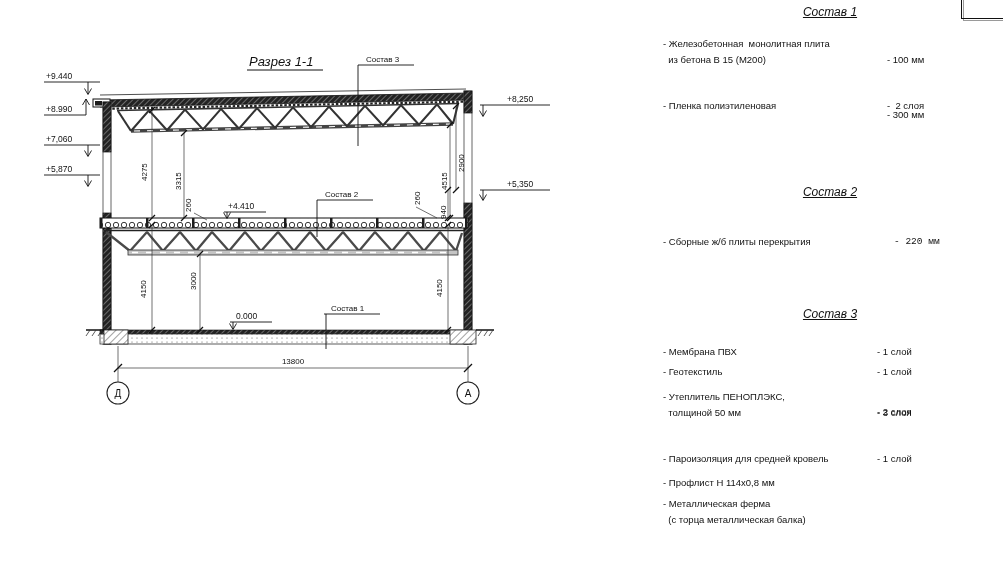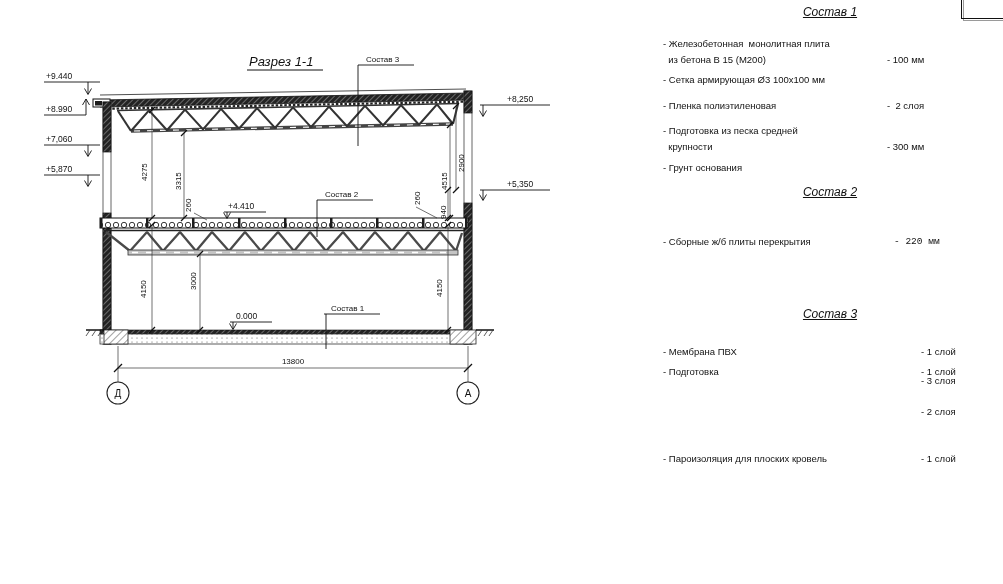--- a/index.html
+++ b/index.html
@@ -14,21 +14,21 @@
   .dwg-title{font-size:13px;font-style:italic;}
   
   #spec-panel{position:absolute;left:660px;top:0;width:343px;height:584px;}
   .spec-title{position:absolute;left:0;width:340px;text-align:center;
               font-size:12px;font-style:italic;text-decoration:underline;}
   .spec-row{position:absolute;left:3px;width:335px;font-size:9.5px;line-height:16px;}
   .spec-text{white-space:pre;display:inline-block;}
   .spec-value{position:absolute;bottom:0;white-space:pre;}
   .s1 .spec-value{left:224px;}
   .s2 .spec-value{left:231px;font-family:Liberation Mono, monospace;}
-  .s3 .spec-value{left:214px;margin-left:44px;}
+  .s3 .spec-value{left:214px;}
   
   #frame-shadow{position:absolute;left:963px;top:0;width:40px;height:20px;
                 border-left:1px solid #9a9a9a;border-bottom:1px solid #9a9a9a;}
   #frame-corner{position:absolute;left:961px;top:0;width:42px;height:18px;
                 border-left:1.5px solid #111;border-bottom:1.5px solid #111;}
 </style>
 </head>
 <body>
 
 <div id="stage">
@@ -248,60 +248,61 @@
   </svg>
 
   <div id="spec-panel">
 
     <div class="spec-title" style="top:5px">Состав 1</div>
     <div class="spec-row s1" style="top:36px">
       <span class="spec-text">- Железобетонная  монолитная плита
   из бетона В 15 (М200)</span>
       <span class="spec-value">- 100 мм</span>
     </div>
-    <div class="spec-row s1" style="top:72px">
-      <span class="spec-text">- Сетка армирующая Ø3 100х100 мм</span>
-      <span class="spec-value"></span>
-    </div>
     <div class="spec-row s1" style="top:98px">
       <span class="spec-text">- Пленка полиэтиленовая</span>
       <span class="spec-value">-  2 слоя</span>
     </div>
     <div class="spec-row s1" style="top:123px">
-      <span class="spec-text">- Подготовка из песка средней
-  крупности</span>
       <span class="spec-value">- 300 мм</span>
-    </div>
-    <div class="spec-row s1" style="top:160px">
-      <span class="spec-text">- Грунт основания</span>
-      <span class="spec-value"></span>
     </div>
 
     <div class="spec-title" style="top:185px">Состав 2</div>
     <div class="spec-row s2" style="top:234px">
       <span class="spec-text">- Сборные ж/б плиты перекрытия</span>
       <span class="spec-value">- 220 мм</span>
     </div>
 
     <div class="spec-title" style="top:307px">Состав 3</div>
     <div class="spec-row s3" style="top:344px">
       <span class="spec-text">- Мембрана ПВХ</span>
       <span class="spec-value">- 1 слой</span>
     </div>
     <div class="spec-row s3" style="top:364px">
-      <span class="spec-text">- Подготовка</span>
+      <span class="spec-text">- Геотекстиль</span>
       <span class="spec-value">- 1 слой</span>
     </div>
     <div class="spec-row s3" style="top:389px">
+      <span class="spec-text">- Утеплитель ПЕНОПЛЭКС,
+  толщиной 50 мм</span>
       <span class="spec-value">- 3 слоя</span>
     </div>
     <div class="spec-row s3" style="top:420px">
       <span class="spec-value">- 2 слоя</span>
     </div>
     <div class="spec-row s3" style="top:451px">
-      <span class="spec-text">- Пароизоляция для плоских кровель</span>
+      <span class="spec-text">- Пароизоляция для средней кровель</span>
       <span class="spec-value">- 1 слой</span>
+    </div>
+    <div class="spec-row s3" style="top:475px">
+      <span class="spec-text">- Профлист Н 114х0,8 мм</span>
+      <span class="spec-value"></span>
+    </div>
+    <div class="spec-row s3" style="top:496px">
+      <span class="spec-text">- Металлическая ферма
+  (с торца металлическая балка)</span>
+      <span class="spec-value"></span>
     </div>
   </div>
 
   <div id="frame-shadow"></div>
   <div id="frame-corner"></div>
 </div>
 
 </body></html>

